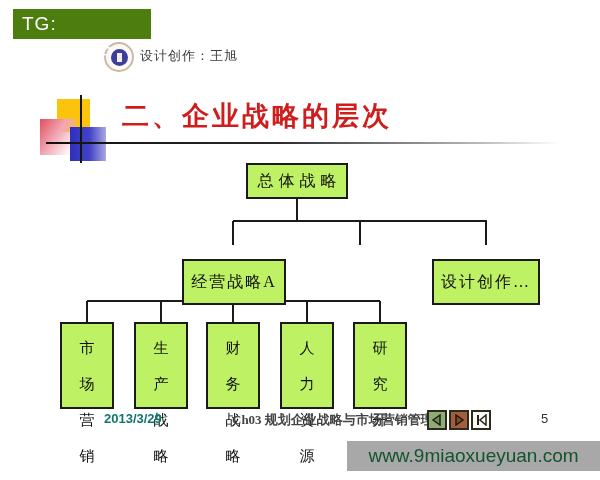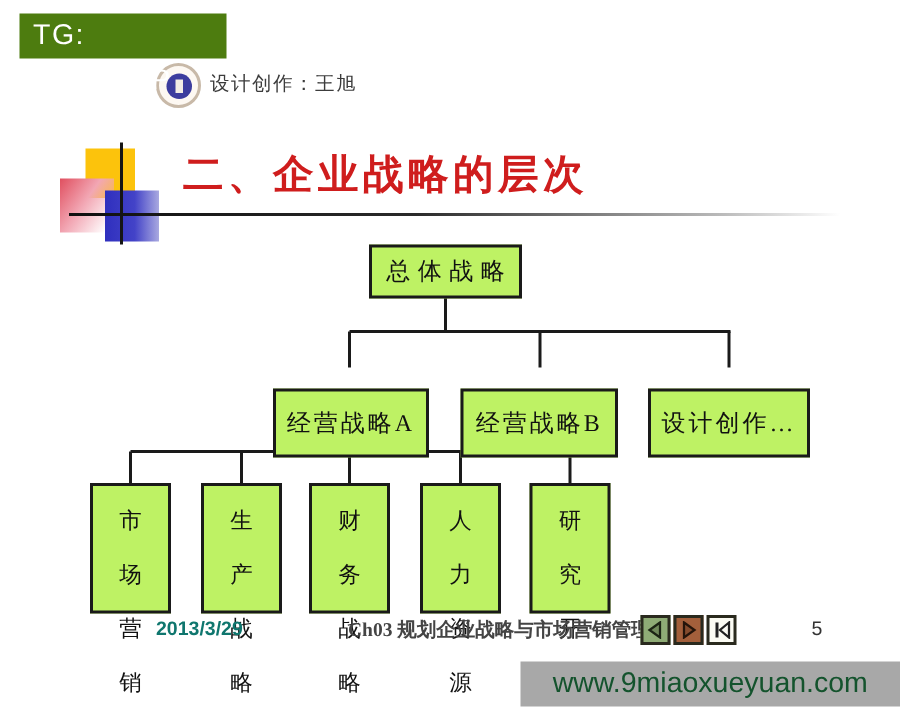--- a/index.html
+++ b/index.html
@@ -96,21 +96,20 @@
       <line x1="87" y1="301" x2="87" y2="324"></line>
       <line x1="161" y1="301" x2="161" y2="324"></line>
       <line x1="233" y1="301" x2="233" y2="324"></line>
       <line x1="307" y1="301" x2="307" y2="324"></line>
       <line x1="380" y1="301" x2="380" y2="324"></line>
     </g>
   </svg>
 
   <div class="node n-root">总体战略</div>
   <div class="node n-l2 n-l2a">经营战略A</div>
-  <div class="node n-l2 n-l2b">经营战略B</div>
   <div class="node n-l2 n-l2c">设计创作…</div>
   <div class="node n-l3 n-l3-1">市场
 营销
 战略</div>
   <div class="node n-l3 n-l3-2">生产
 战略</div>
   <div class="node n-l3 n-l3-3">财务
 战略</div>
   <div class="node n-l3 n-l3-4">人力
 资源

